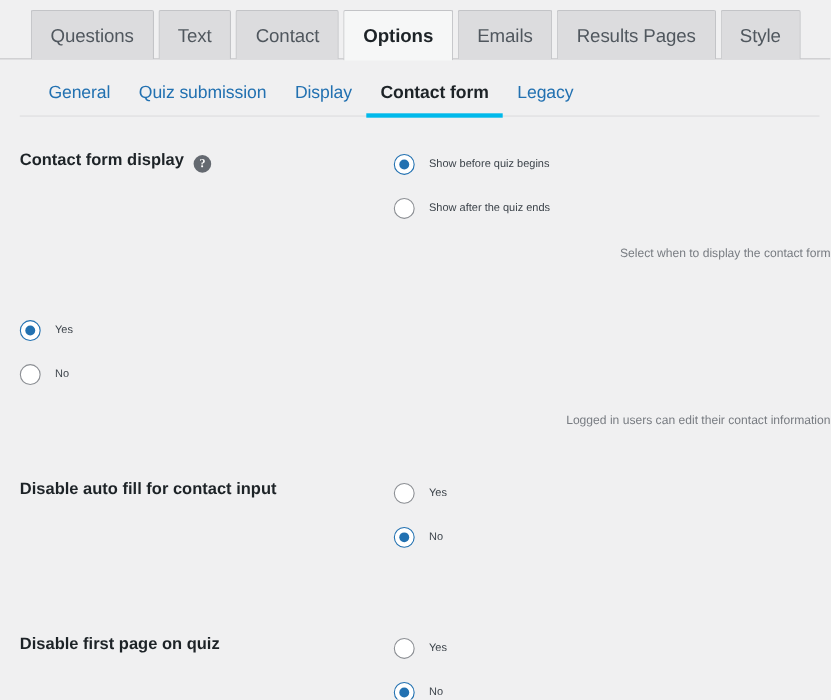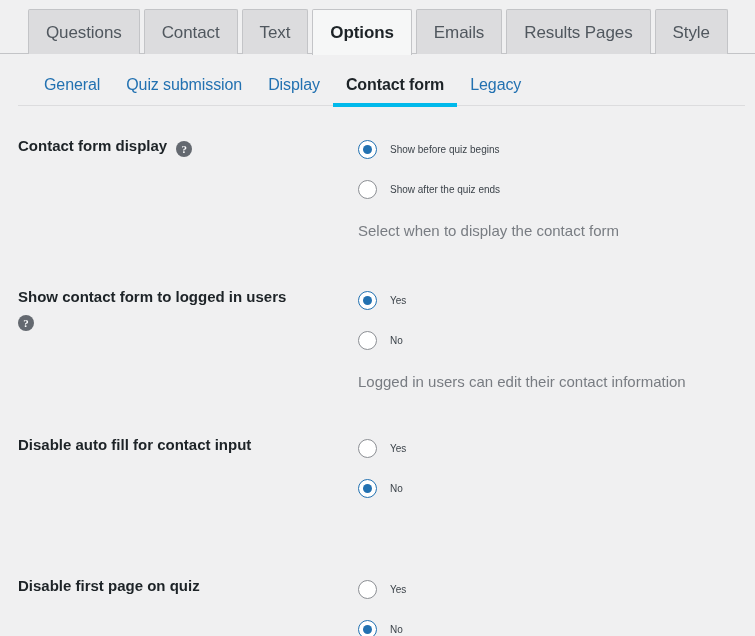--- a/index.html
+++ b/index.html
@@ -170,39 +170,40 @@
     margin: -4.5px 0 0 -4.5px;
     border-radius: 50%;
     background: #2271b1;
   }
   .radio-label {
     font-size: 10px;
     color: #3c434a;
     line-height: 19px;
   }
   .desc {
-    font-size: 15px;
+    font-size: 11px;
     color: #787c82;
     line-height: 20px;
     margin-top: 17px;
+    text-align: right;
   }
 
   
   .row.r0 { margin-top: 0; }
   .row.r1 { margin-top: 44px; }
   .row.r2 { margin-top: 41px; }
   .row.r3 { margin-top: 71px; }
 </style>
 </head>
 <body>
 
 <div class="tab-strip" id="tab-strip">
     <div class="tab">Questions</div>
+    <div class="tab">Text</div>
     <div class="tab">Contact</div>
-    <div class="tab">Text</div>
     <div class="tab active">Options</div>
     <div class="tab">Emails</div>
     <div class="tab">Results Pages</div>
     <div class="tab">Style</div>
   </div>
 
 <div class="subnav-wrap">
   <div class="subnav" id="subnav">
       <div class="subtab">General</div>
       <div class="subtab">Quiz submission</div>
@@ -221,21 +222,20 @@
           <span class="radio-label">Show before quiz begins</span>
         </label>
         <label class="radio-line">
           <span class="radio"></span>
           <span class="radio-label">Show after the quiz ends</span>
         </label>
         <div class="desc">Select when to display the contact form</div>
       </div>
     </div>
     <div class="row r1">
-      <div class="row-label"><span class="lbl-text">Show contact form to logged in users</span><br><span class="help-icon">?</span></div>
       <div class="row-field">
         <label class="radio-line">
           <span class="radio checked"></span>
           <span class="radio-label">Yes</span>
         </label>
         <label class="radio-line">
           <span class="radio"></span>
           <span class="radio-label">No</span>
         </label>
         <div class="desc">Logged in users can edit their contact information</div>

